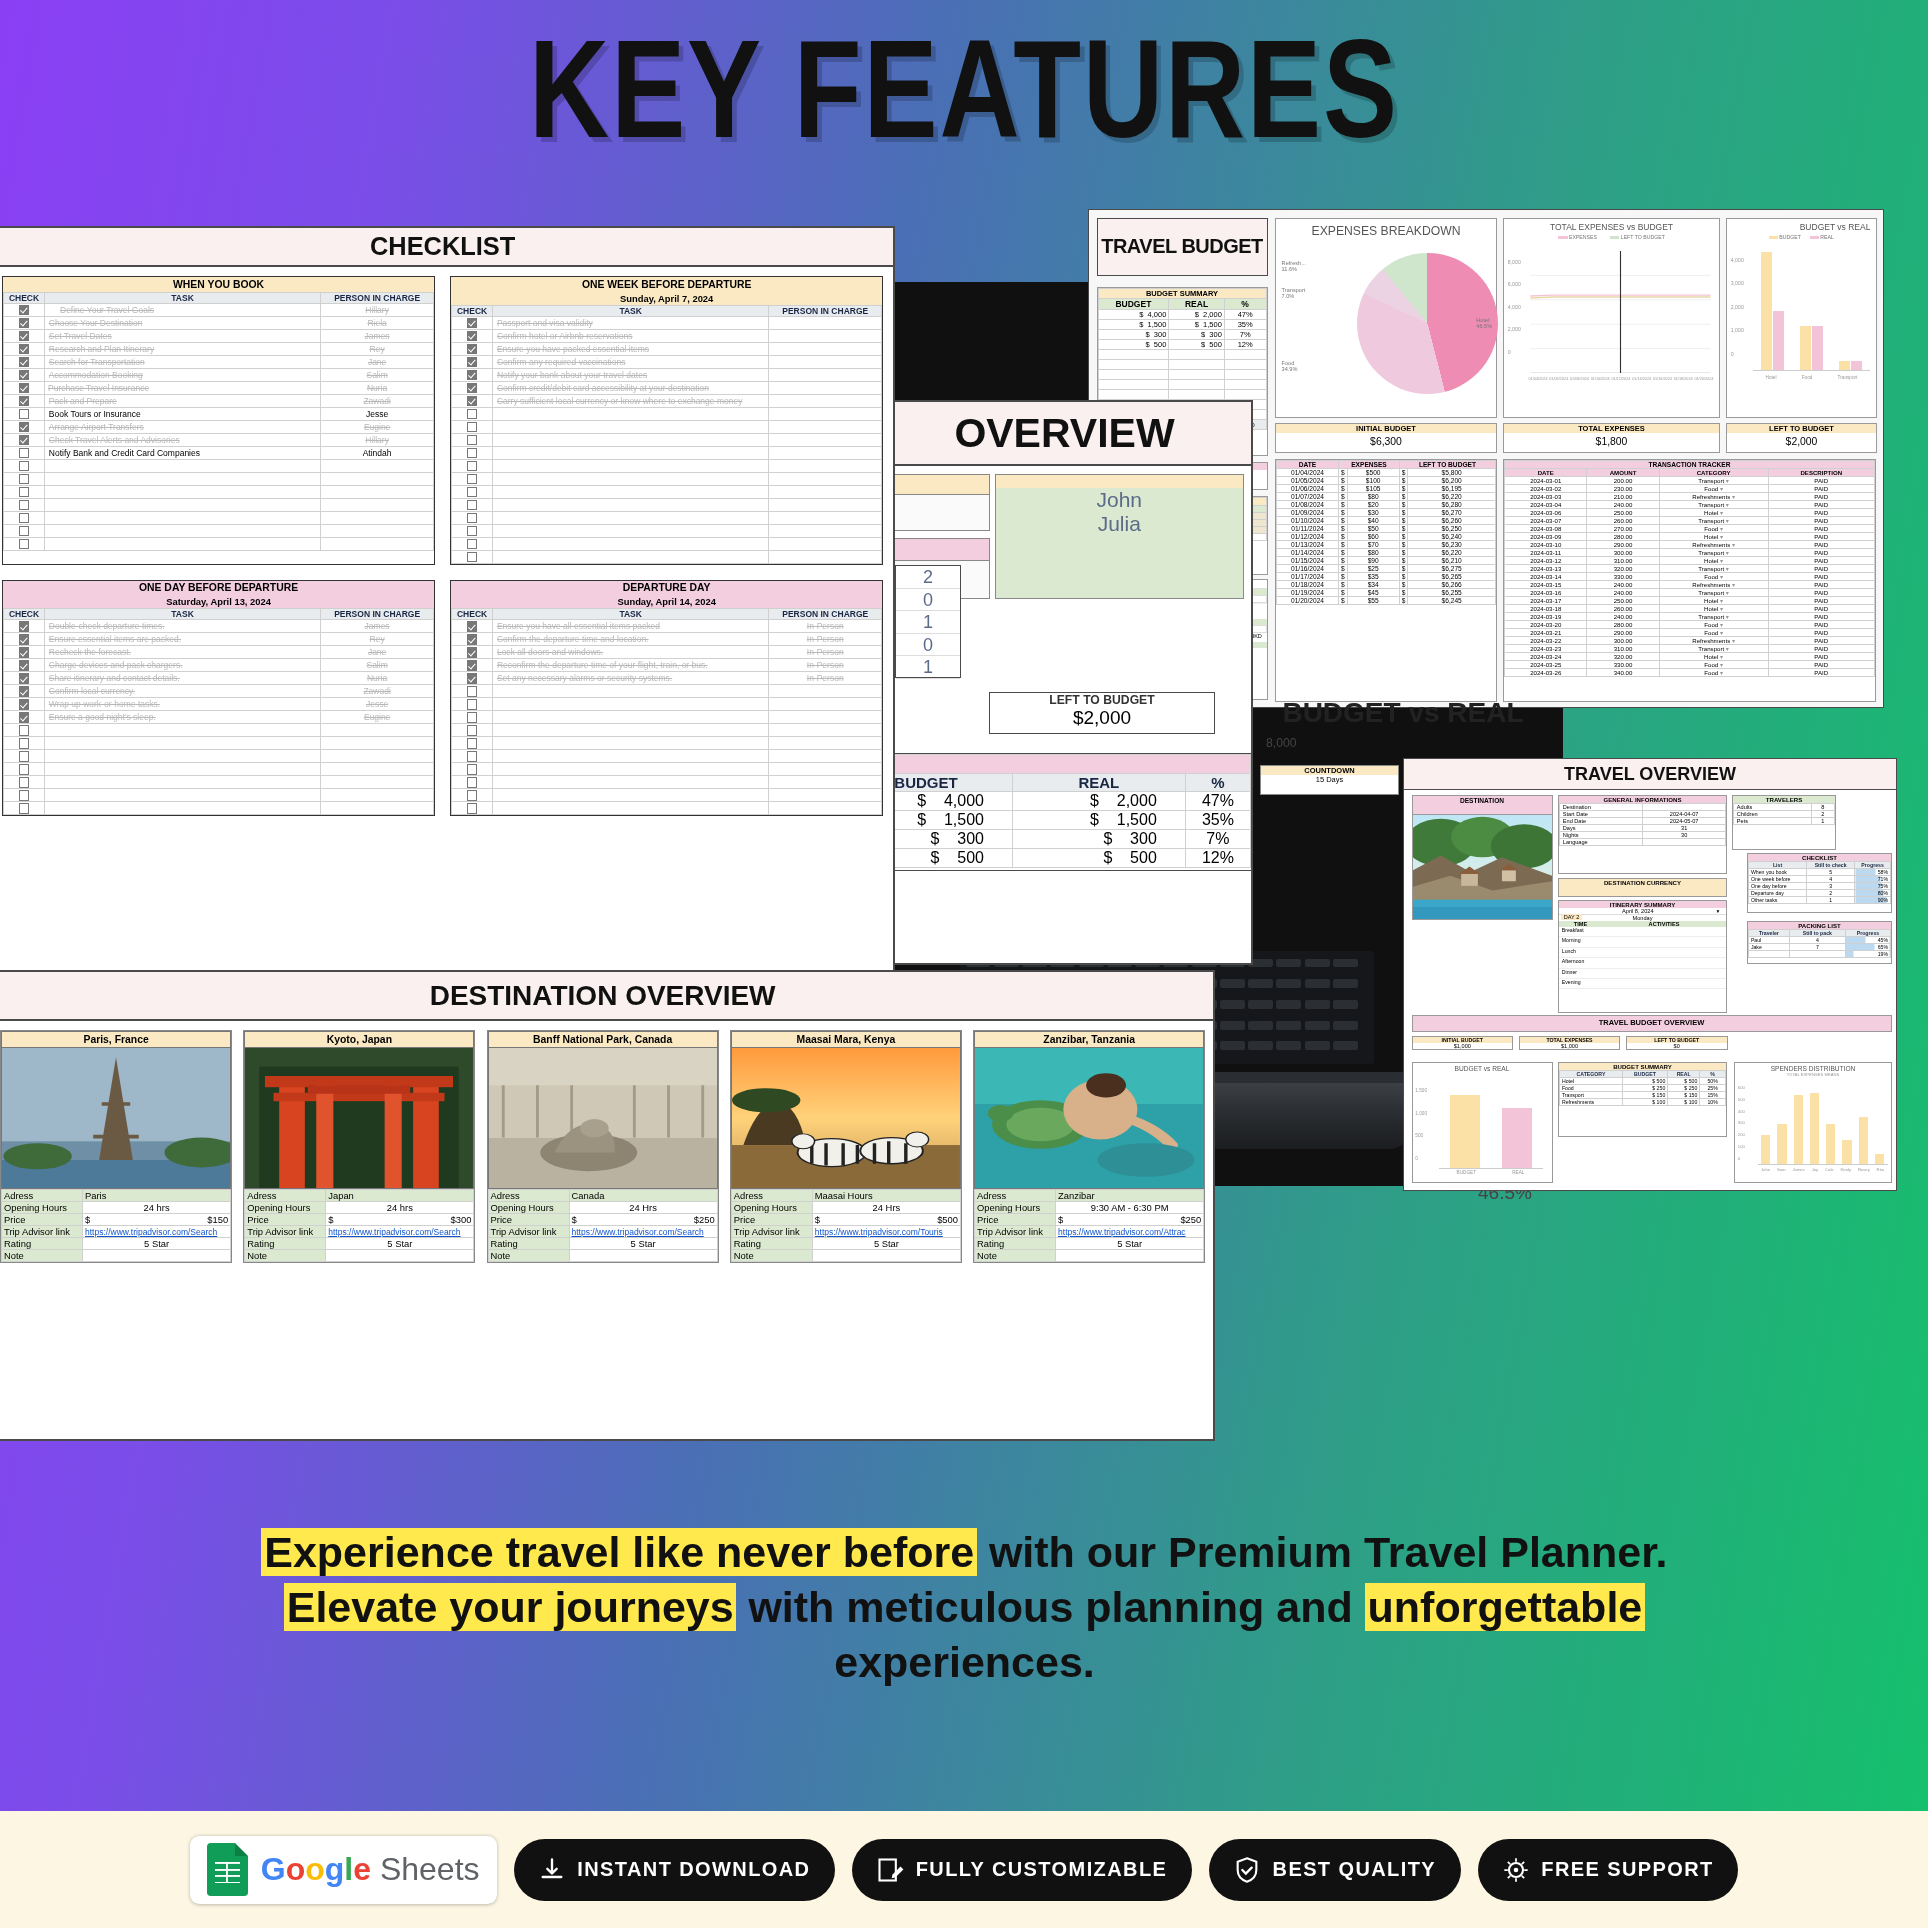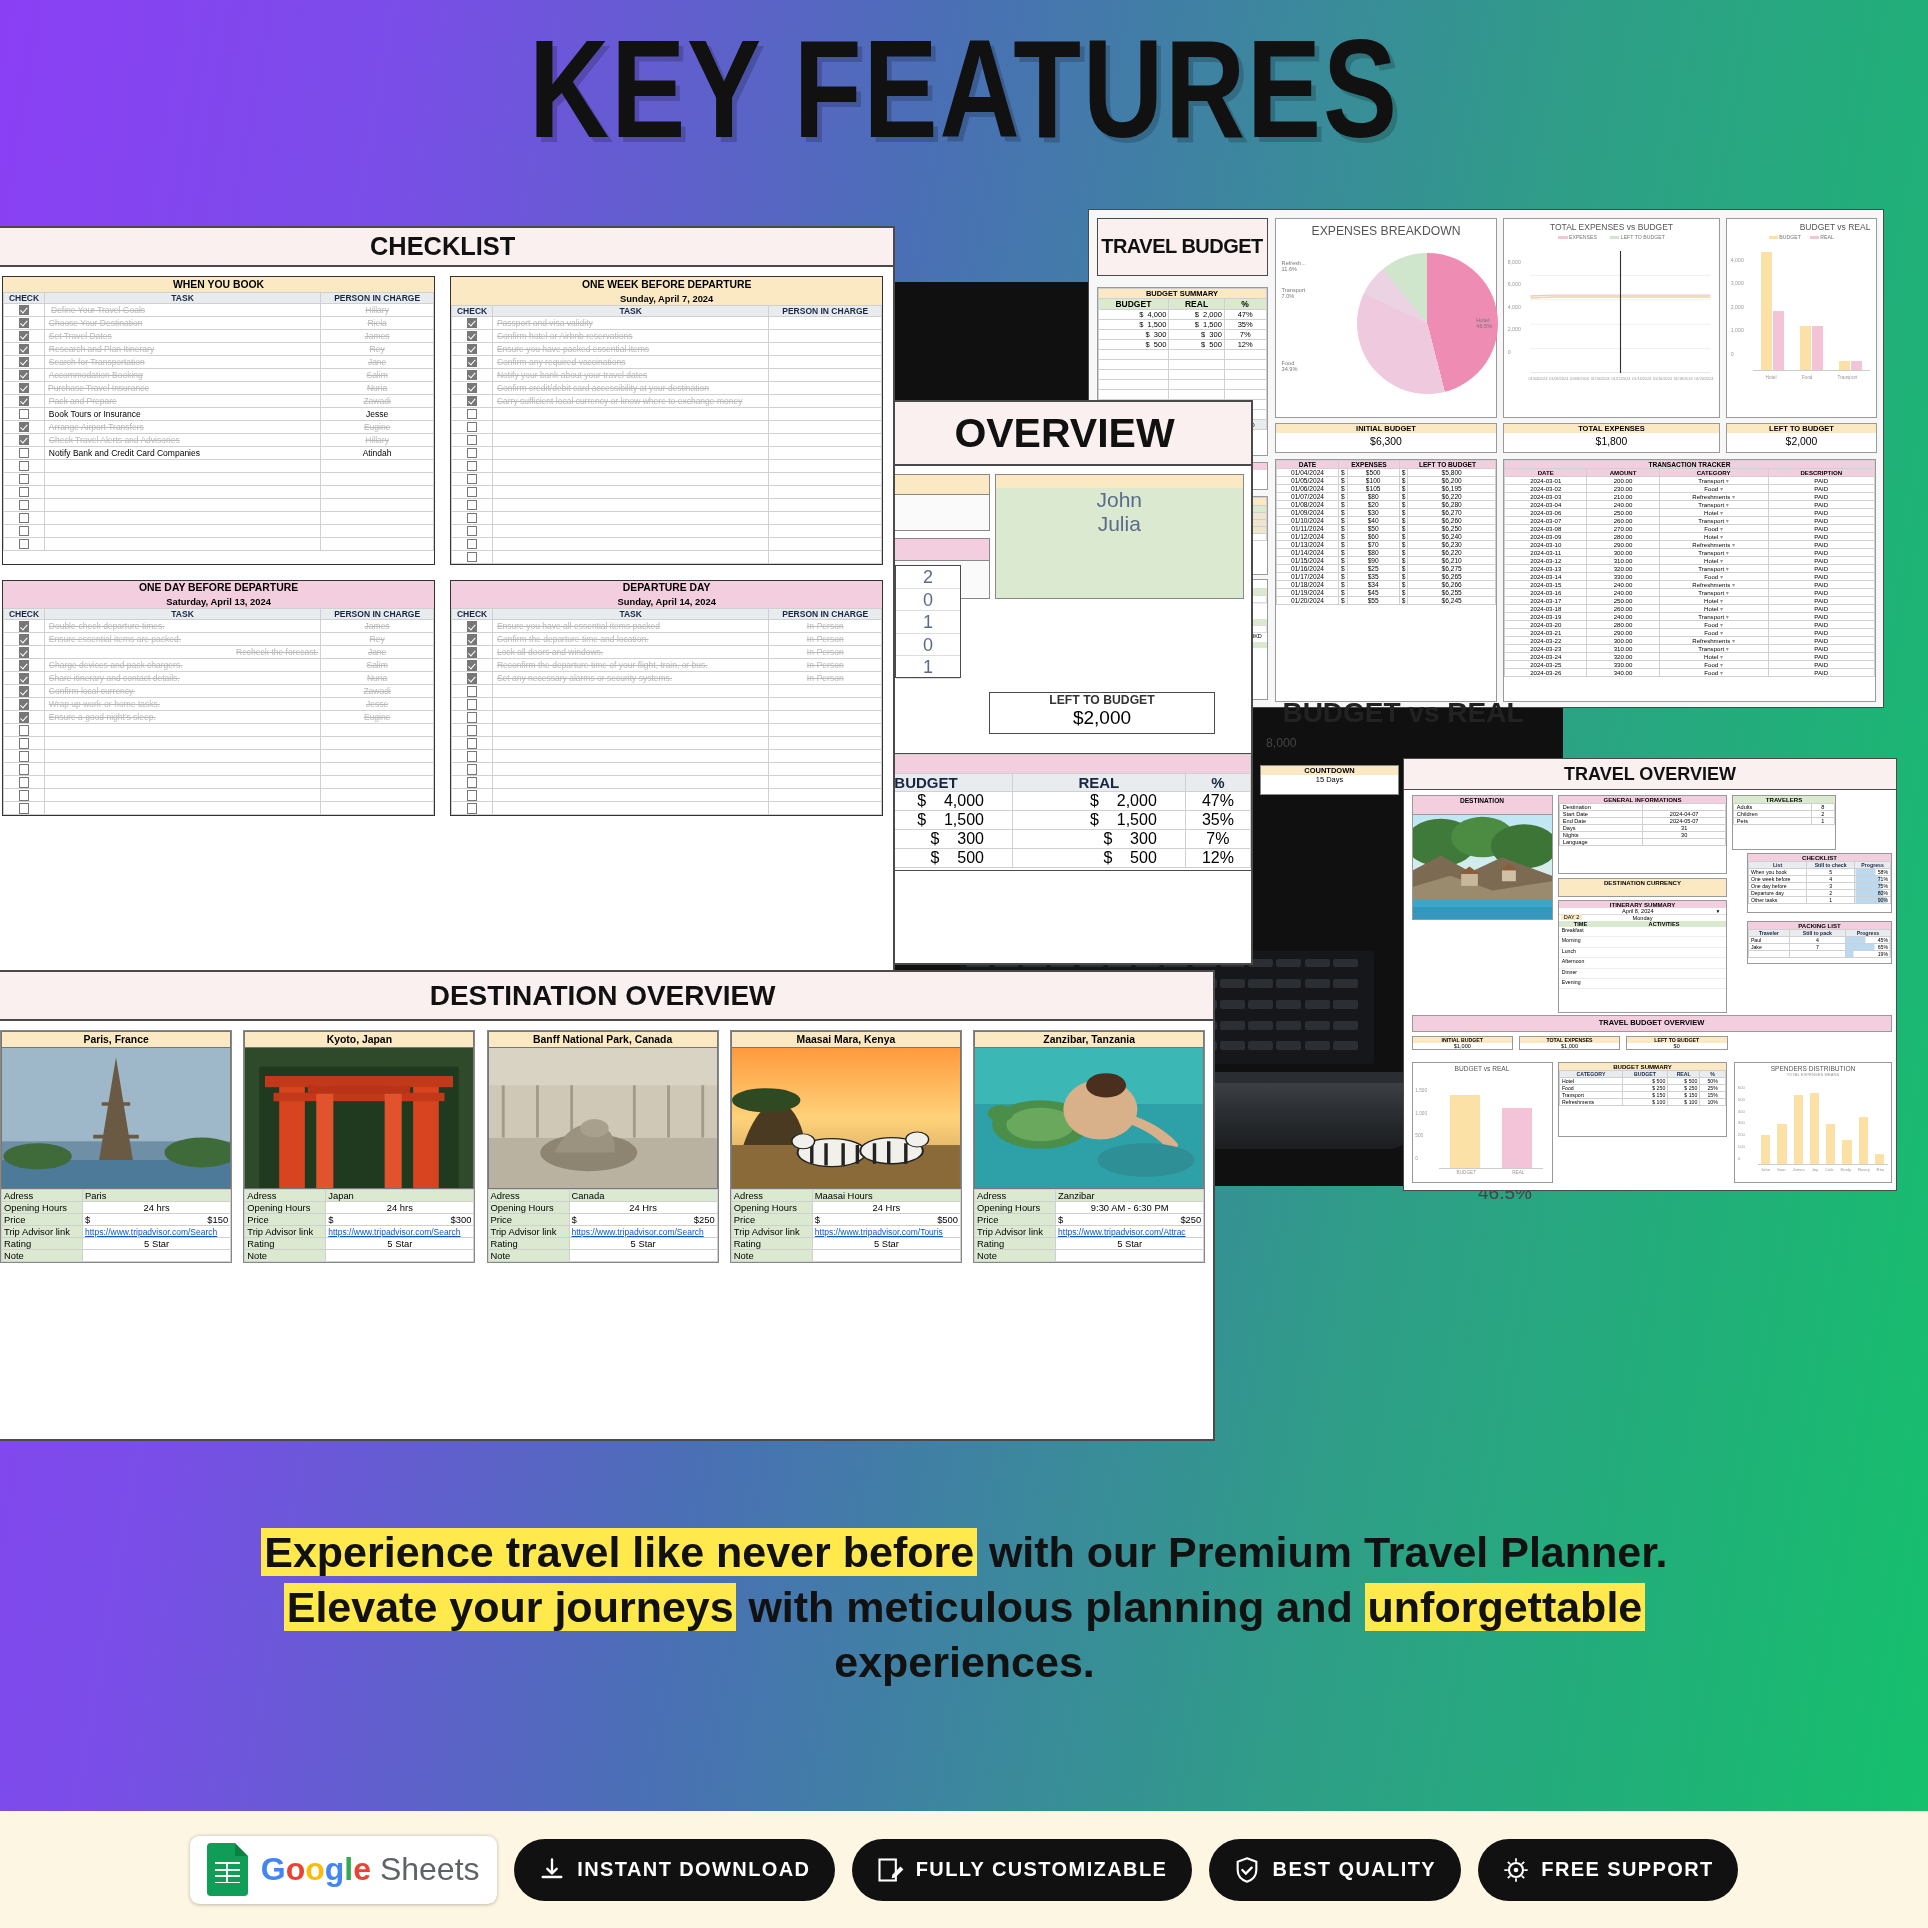--- a/index.html
+++ b/index.html
@@ -1162,21 +1162,21 @@
         <div style="background:#fbe9c4;text-align:center;font-weight:bold;font-size:10.4px;padding:1.9px;">WHEN YOU BOOK</div>
         <table class="gs" style="font-size:8.5px;">
           <tbody>
             <tr>
               <td class="hdr-grey" style="width:41px;">CHECK</td>
               <td class="hdr-grey">TASK</td>
               <td class="hdr-grey" style="width:113px;">PERSON IN CHARGE</td>
             </tr>
             <tr>
               <td style="text-align:center;height:13px;"><span class="cb on"></span></td>
-              <td class="done" style="padding-left:6px;">Define Your Travel Goals</td>
+              <td class="done" style="padding-left:15px;">Define Your Travel Goals</td>
               <td class="done" style="text-align:center;">Hillary</td>
             </tr>
             <tr>
               <td style="text-align:center;height:13px;"><span class="cb on"></span></td>
               <td class="done" style="padding-left:3.8px;">Choose Your Destination</td>
               <td class="done" style="text-align:center;">Riela</td>
             </tr>
             <tr>
               <td style="text-align:center;height:13px;"><span class="cb on"></span></td>
               <td class="done" style="padding-left:3.8px;">Set Travel Dates</td>
@@ -1388,21 +1388,21 @@
               <td class="done" style="padding-left:3.8px;">Double-check departure times.</td>
               <td class="done" style="text-align:center;">James</td>
             </tr>
             <tr>
               <td style="text-align:center;height:13px;"><span class="cb on"></span></td>
               <td class="done" style="padding-left:3.8px;">Ensure essential items are packed.</td>
               <td class="done" style="text-align:center;">Rey</td>
             </tr>
             <tr>
               <td style="text-align:center;height:13px;"><span class="cb on"></span></td>
-              <td class="done" style="padding-left:3.8px;text-align:right;">Recheck the forecast.</td>
+              <td class="done" style="padding-left:3.8px;">Recheck the forecast.</td>
               <td class="done" style="text-align:center;">Jane</td>
             </tr>
             <tr>
               <td style="text-align:center;height:13px;"><span class="cb on"></span></td>
               <td class="done" style="padding-left:3.8px;">Charge devices and pack chargers.</td>
               <td class="done" style="text-align:center;">Salim</td>
             </tr>
             <tr>
               <td style="text-align:center;height:13px;"><span class="cb on"></span></td>
               <td class="done" style="padding-left:3.8px;">Share itinerary and contact details.</td>

